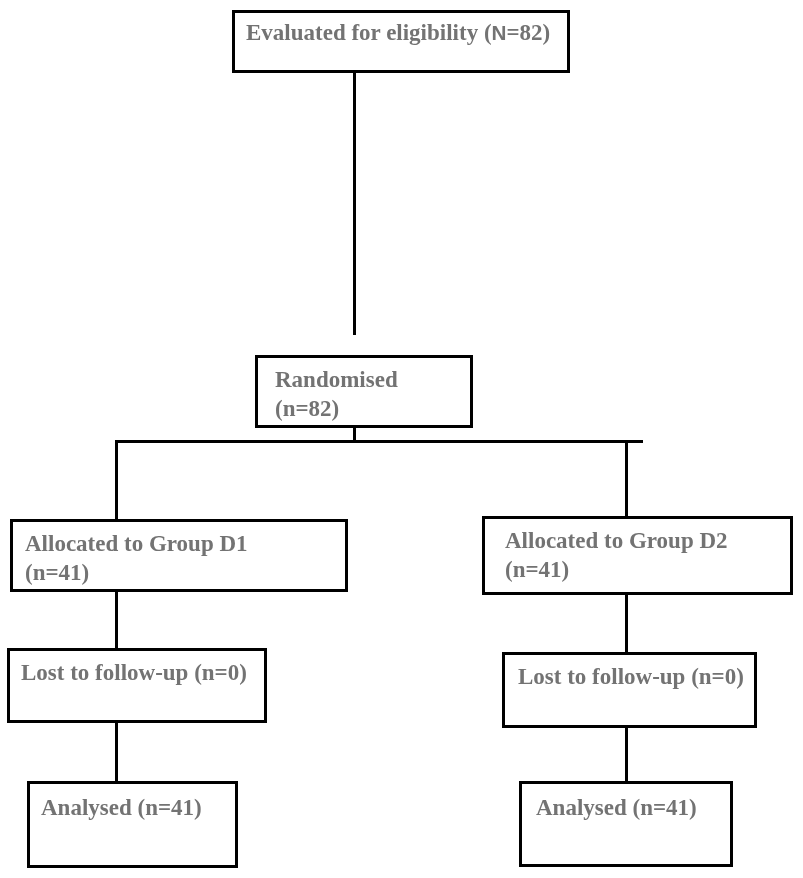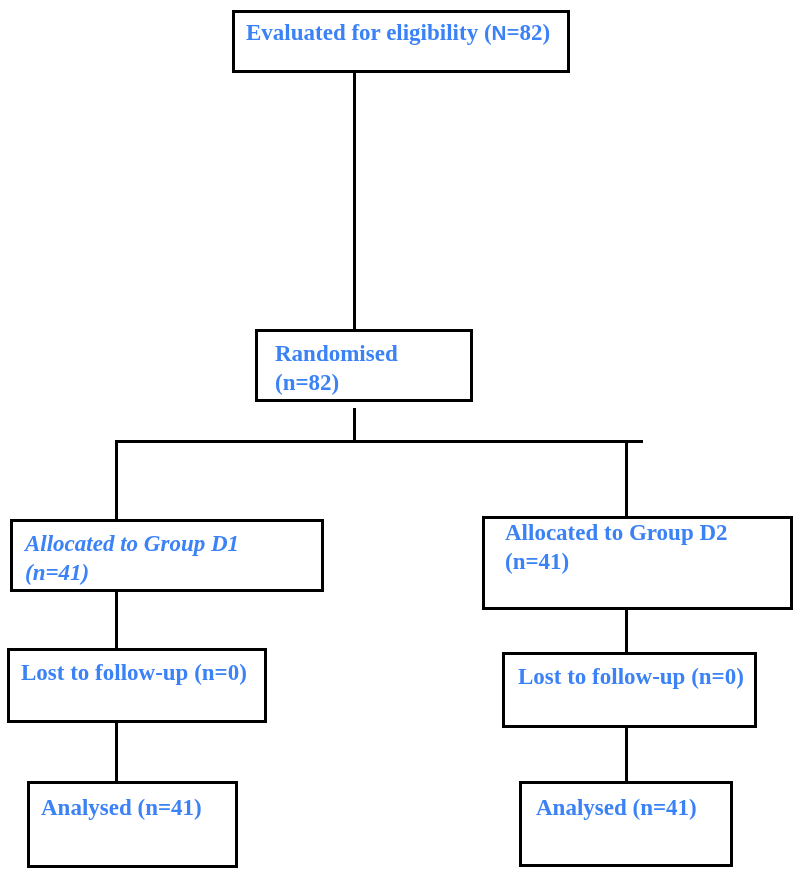--- a/index.html
+++ b/index.html
@@ -6,21 +6,21 @@
     margin: 0;
     padding: 0;
     background: #ffffff;
   }
   .canvas {
     position: relative;
     width: 803px;
     height: 878px;
     background: #ffffff;
     font-family: "Liberation Serif", "DejaVu Serif", serif;
-    color: #3b82f6;
+    color: #737373;
   }
   .box {
     position: absolute;
     border: 3px solid #000000;
     background: #ffffff;
     box-sizing: border-box;
     font-weight: bold;
     font-size: 23px;
     line-height: 1.25;
   }
@@ -29,23 +29,23 @@
     background: #000000;
   }
   .sans-n {
     font-family: "Liberation Sans", "DejaVu Sans", sans-serif;
     font-size: 0.9em;
     font-weight: bold;
   }
   
   #box-eligibility { left: 232px; top: 10px;  width: 338px; height: 63px;  padding: 6px 10px 0 11px; }
   #box-eliminated  { left: 402px; top: 117px; width: 315px; height: 193px; padding: 8px 14px 0 15px; }
-  #box-randomised  { left: 255px; top: 329px; width: 218px; height: 73px;  padding: 8px 10px 0 17px; }
-  #box-alloc-d1    { left: 10px;  top: 519px; width: 314px; height: 73px;  padding: 8px 28px 0 12px; font-style: italic; }
-  #box-alloc-d2    { left: 482px; top: 516px; width: 311px; height: 94px;  padding: 0 10px 0 20px; }
+  #box-randomised  { left: 255px; top: 355px; width: 218px; height: 73px;  padding: 8px 10px 0 17px; }
+  #box-alloc-d1    { left: 10px;  top: 519px; width: 338px; height: 73px;  padding: 8px 28px 0 12px; }
+  #box-alloc-d2    { left: 482px; top: 516px; width: 311px; height: 79px;  padding: 8px 10px 0 20px; }
   #box-lost-d1     { left: 7px;   top: 648px; width: 260px; height: 75px;  padding: 8px 10px 0 11px; }
   #box-lost-d2     { left: 502px; top: 652px; width: 255px; height: 76px;  padding: 8px 10px 0 13px; }
   #box-analysed-d1 { left: 27px;  top: 781px; width: 211px; height: 87px;  padding: 10px 10px 0 11px; }
   #box-analysed-d2 { left: 519px; top: 781px; width: 214px; height: 86px;  padding: 10px 10px 0 14px; }
   
   .elim-title { margin: 0; }
   .elim-item  { margin: 13px 0 0 36px; line-height: 1.42; }
   
   #line-eval-rand   { left: 353px; top: 72px;  width: 3px;   height: 263px; }
   #line-rand-branch { left: 353px; top: 408px; width: 3px;   height: 33px; }

